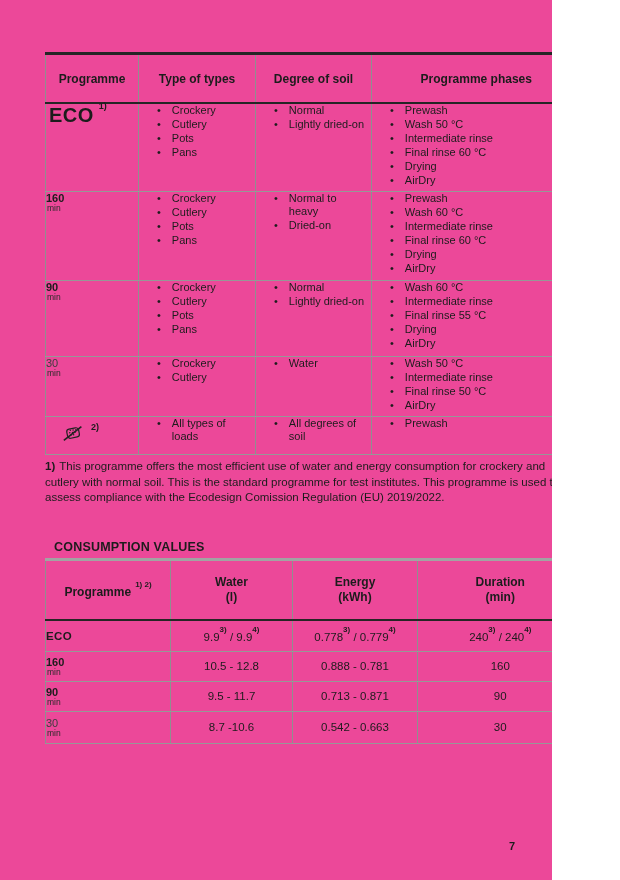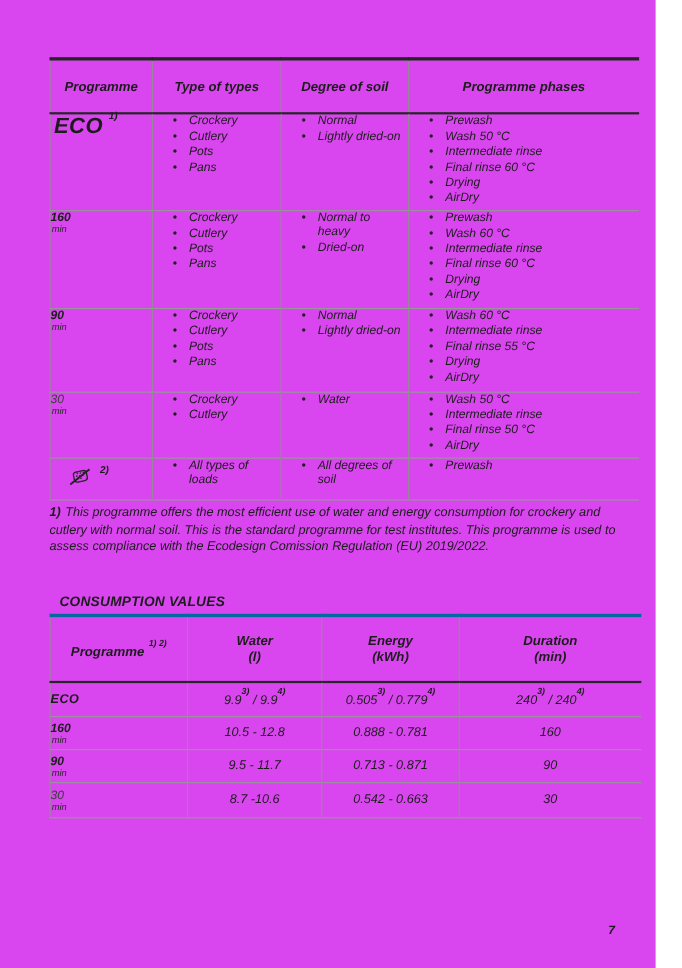--- a/index.html
+++ b/index.html
@@ -1,17 +1,17 @@
 <!DOCTYPE html>
 <html><head>
 <meta charset="utf-8">
 <style>
   html,body{margin:0;padding:0;background:#ffffff;}
   body{font-family:"Liberation Sans","DejaVu Sans",sans-serif;color:#1c1c1c;}
-  .page{position:relative;width:596px;height:880px;background:#d946ef;overflow:hidden;font-style:italic;}
+  .page{position:relative;width:552px;height:880px;background:#ec4899;overflow:hidden;}
 
   
   table{border-collapse:collapse;table-layout:fixed;}
   .ptable{position:absolute;left:45px;top:52px;width:535px;border-top:3px solid #252525;}
   .ptable th,.ptable td{border-left:1px solid #8f8f8f;vertical-align:top;padding:0;}
   .ptable thead th{height:47px;vertical-align:middle;font-size:12px;font-weight:bold;
     text-align:center;border-bottom:2.5px solid #252525;}
   .ptable tbody td{border-bottom:1px solid #979797;}
   .r-eco{height:88px;} .r-160{height:89px;} .r-90{height:76px;} .r-30{height:60px;} .r-rinse{height:38px;}
 
@@ -31,21 +31,21 @@
 
   .rinse-wrap{display:flex;align-items:flex-start;padding:8px 0 0 16px;}
   .rinse-wrap svg{display:block;}
 
   
   .footnotes{position:absolute;left:45px;top:459px;width:537px;font-size:11.5px;line-height:15.6px;}
   .footnotes b{margin-right:4px;}
 
   
   .cv-title{position:absolute;left:54px;top:540px;font-size:12.5px;font-weight:bold;letter-spacing:.2px;}
-  .ctable{position:absolute;left:45px;top:558px;width:537px;border-top:3px solid #0369a1;}
+  .ctable{position:absolute;left:45px;top:558px;width:537px;border-top:3px solid #a3a3a3;}
   .ctable th,.ctable td{border-left:1px solid #8f8f8f;padding:0;}
   .ctable thead th{height:58px;vertical-align:middle;font-size:12px;font-weight:bold;
     text-align:center;line-height:15px;border-bottom:2.5px solid #252525;}
   .ctable tbody td{border-bottom:1px solid #979797;vertical-align:middle;
     text-align:center;font-size:11.5px;}
   .cr-eco{height:31px;} .cr-160{height:30px;} .cr-90{height:30px;} .cr-30{height:32px;}
   .ctable .left{text-align:left;}
   .c-eco{font-size:18px;font-weight:bold;letter-spacing:.4px;padding-left:20px;}
   .c-min{padding-left:17px;}
   .vsup{font-size:8px;font-weight:bold;position:relative;top:-4px;}
@@ -406,21 +406,21 @@
         </th>
       </tr>
     </thead>
     <tbody>
       <tr class="cr-eco">
         <td class="left c-eco">ECO</td>
         <td>
           <span>9.9</span><sup class="vsup">3)</sup><span> / </span><span>9.9</span><sup class="vsup">4)</sup>
         </td>
         <td>
-          <span>0.505</span><sup class="vsup">3)</sup><span> / </span><span>0.779</span><sup class="vsup">4)</sup>
+          <span>0.778</span><sup class="vsup">3)</sup><span> / </span><span>0.779</span><sup class="vsup">4)</sup>
         </td>
         <td>
           <span>240</span><sup class="vsup">3)</sup><span> / </span><span>240</span><sup class="vsup">4)</sup>
         </td>
       </tr>
       <tr class="cr-160">
         <td class="left c-min minlbl">
           <span class="num">160</span>
           <span class="unit">min</span>
         </td>

